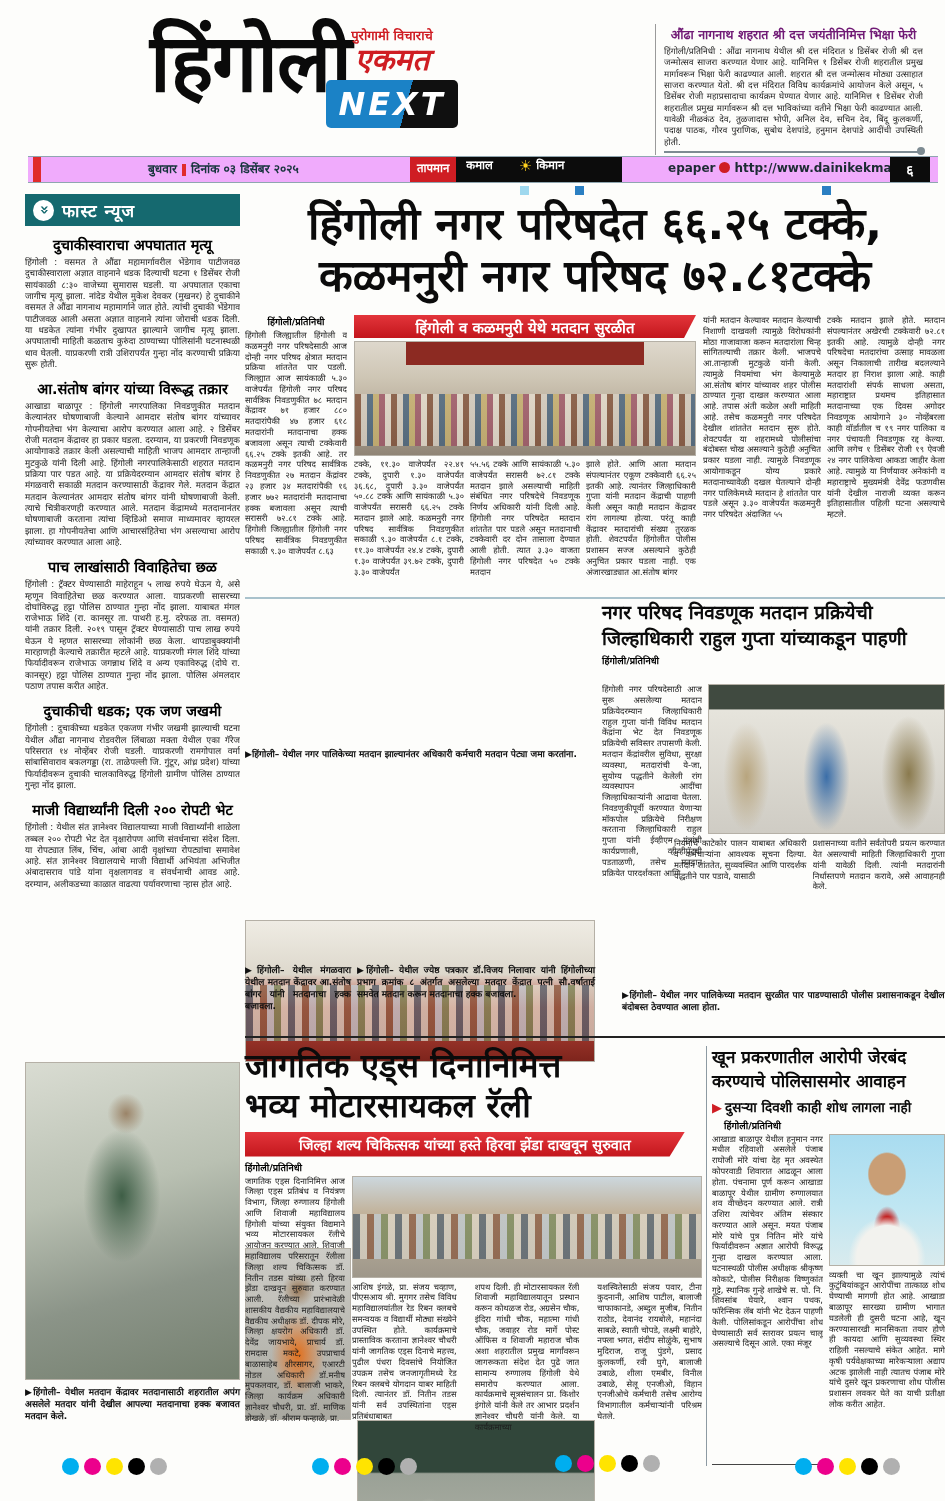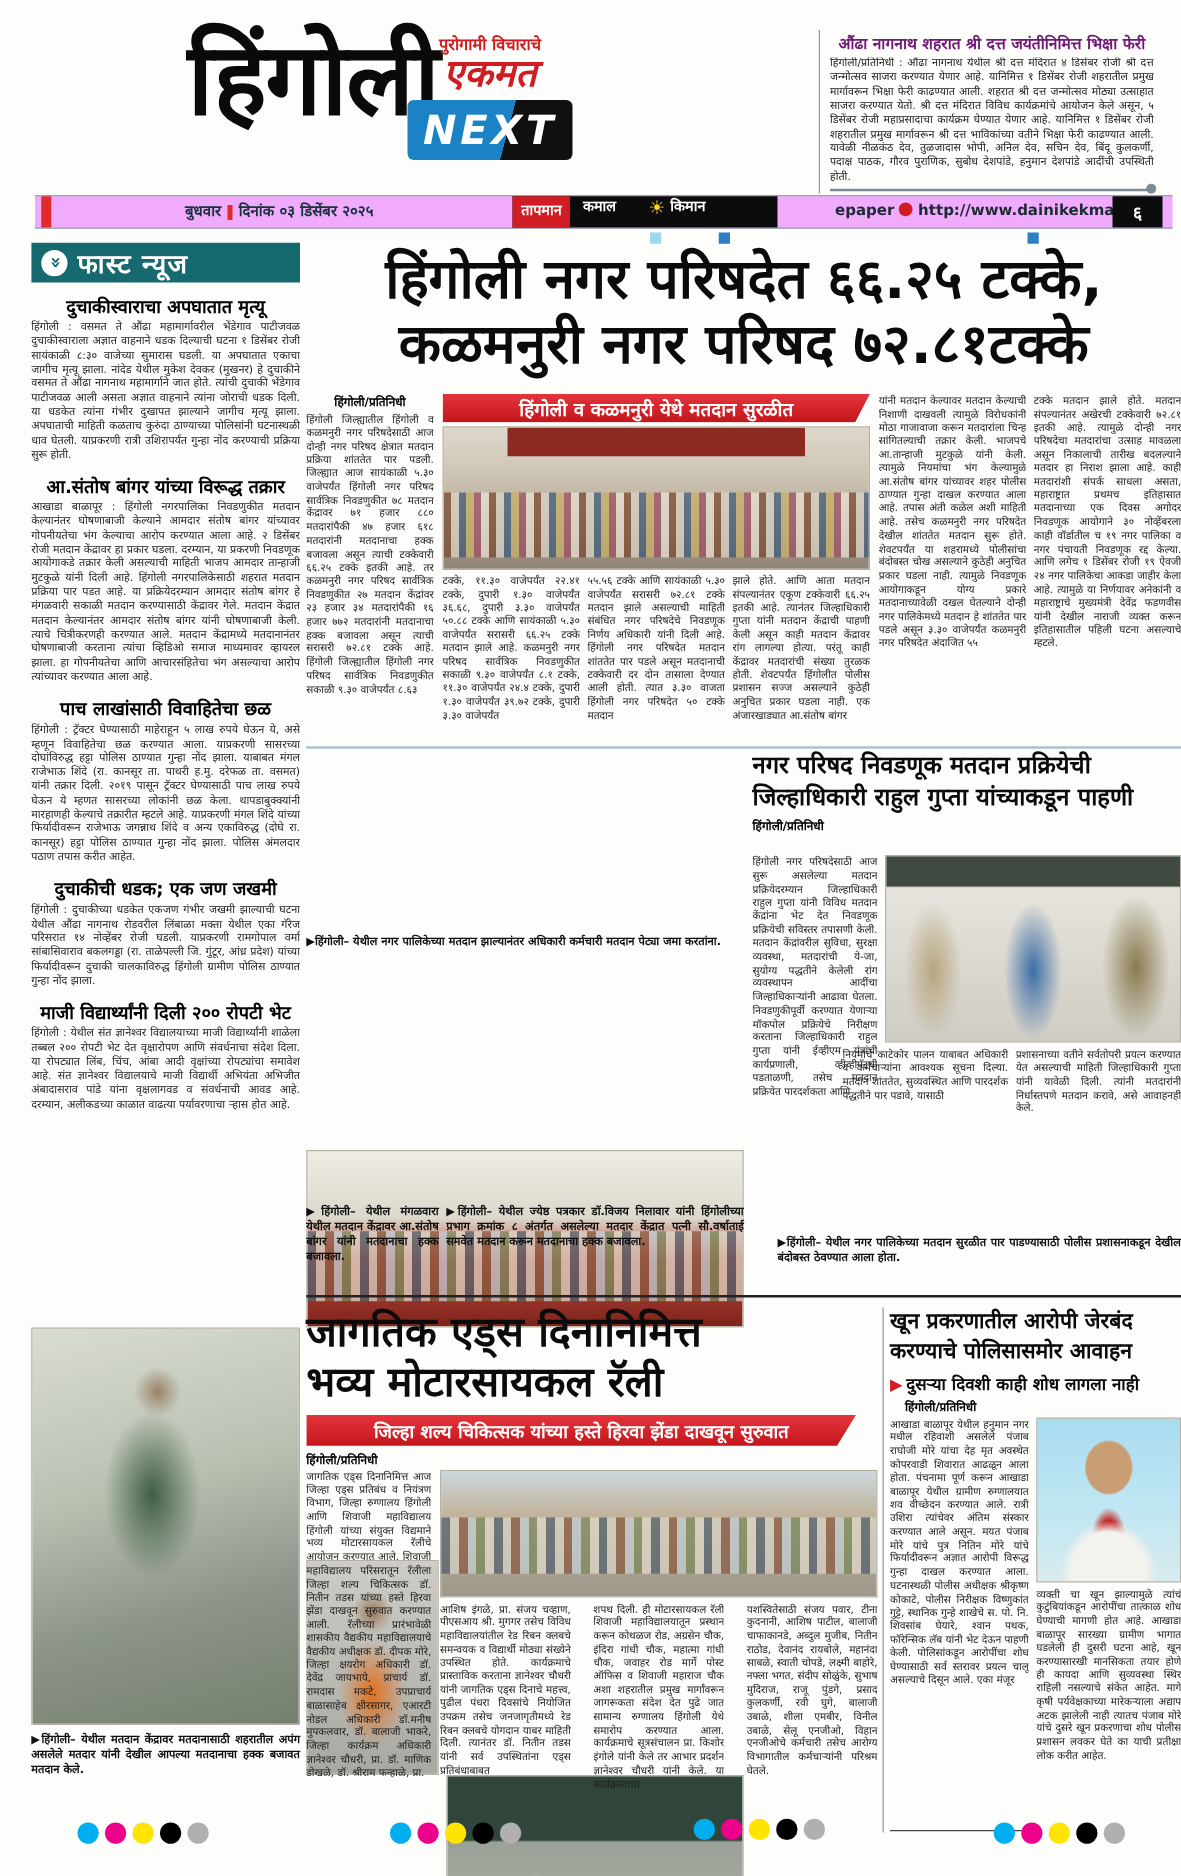--- a/index.html
+++ b/index.html
@@ -32,21 +32,21 @@
   .tempbox .t2{padding:0 12px 0 10px;}
   .tempbox .sun{color:#ffd21e;font-size:15px;margin:0 4px 0 14px;}
   .epaper{position:absolute;left:640px;top:4px;font-size:12px;color:#1c2b33;font-weight:bold;}
   .epaper .dot{display:inline-block;width:11px;height:11px;border-radius:50%;background:#cf1d23;vertical-align:-1px;margin:0 4px;}
   .pagebox{position:absolute;right:8px;top:0;width:40px;height:100%;background:#0c0c0c;color:#fff;
      display:flex;align-items:center;justify-content:center;font-size:14px;font-weight:bold;}
   
   .fn-head{background:#15696f;height:32px;display:flex;align-items:center;gap:8px;padding-left:8px;}
   .fn-head .circ{width:21px;height:21px;border-radius:50%;background:#fff;color:#15696f;display:flex;align-items:center;justify-content:center;font-weight:900;font-size:15px;}
   .fn-head .circ span{display:inline-block;transform:rotate(-90deg);}
-  .fn-title{color:#fff;font-weight:bold;font-size:21px;letter-spacing:1px;}
+  .fn-title{color:#fff;font-weight:bold;font-size:17px;letter-spacing:1px;}
   .fn-h{font-size:14.5px;font-weight:bold;text-align:center;margin:8px 0 3px;color:#000;}
   .fn-b{font-size:8.7px;line-height:1.3;text-align:justify;color:#1d1d1d;}
   
   .lead-hl{font-size:44px;font-weight:900;color:#0b0b0b;text-align:center;line-height:1.18;}
   .h2line{font-weight:900;color:#0b0b0b;}
   .banner{background:linear-gradient(180deg,#e3353b,#c3161c);color:#fff;font-weight:bold;
      display:flex;align-items:center;justify-content:center;
      clip-path:polygon(0 0,100% 0,96.5% 100%,0 100%);}
   .subhead-arrow{color:#cf1d23;font-size:13px;margin-right:3px;}
   

